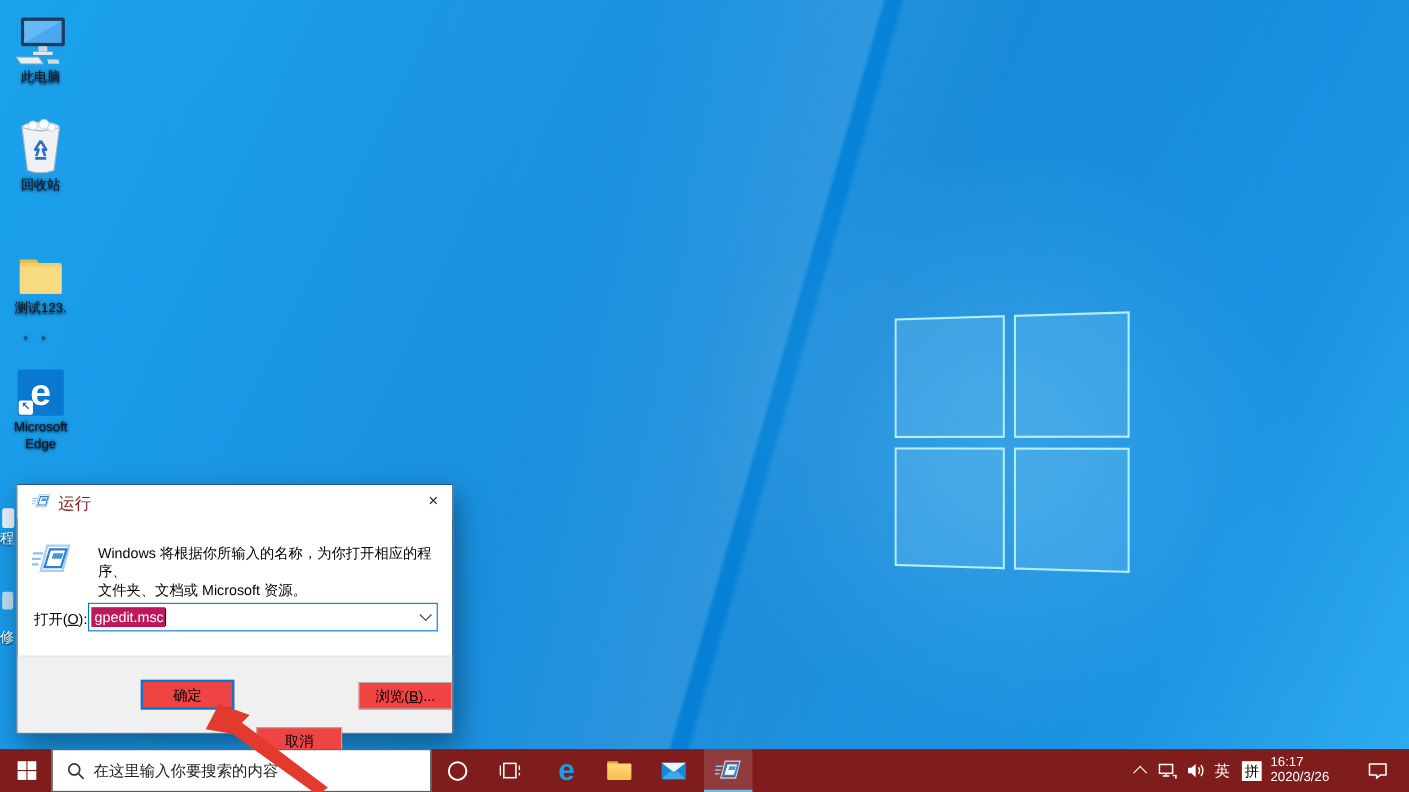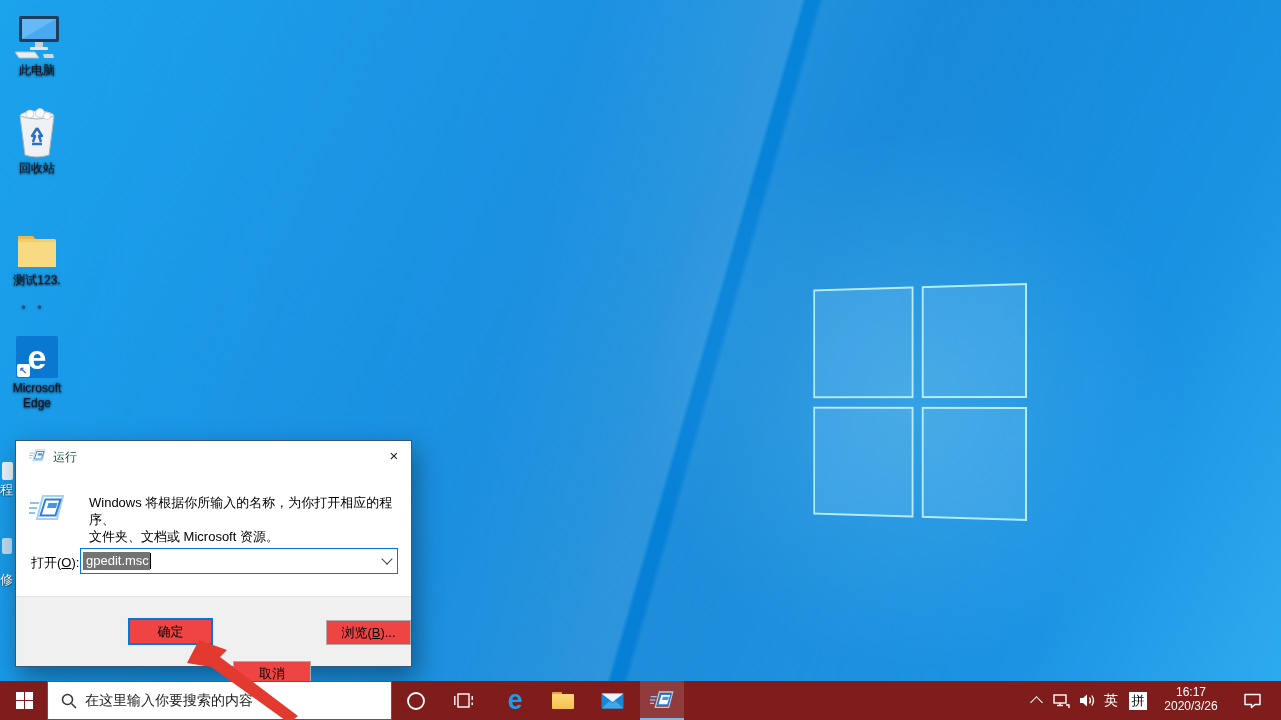--- a/index.html
+++ b/index.html
@@ -31,30 +31,30 @@
   .shortcut-ovl{position:absolute;left:1px;bottom:1px;width:13px;height:13px;background:#fff;
     border-radius:2px;color:#2a5fd0;font-size:10px;line-height:13px;text-align:center;font-weight:bold;}
   .frag{position:absolute;overflow:hidden;z-index:4;color:#fff;font-size:13px;
     text-shadow:0 1px 2px rgba(0,0,0,0.7);}
   .frag-chip{position:absolute;z-index:4;border-radius:2px;}
 
   
   .run-dialog{position:absolute;left:15px;top:440px;width:397px;height:227px;background:#fff;
     border:1px solid #30587e;box-shadow:4px 10px 24px rgba(0,0,0,0.38);z-index:30;box-sizing:border-box;}
   .rd-titlebar{position:absolute;left:0;top:0;right:0;height:30px;background:#fff;}
-  .rd-title{position:absolute;left:37px;top:8px;font-size:12px;color:#14532d;}
+  .rd-title{position:absolute;left:37px;top:8px;font-size:15px;color:#7f1d1d;}
   .rd-ticon{position:absolute;left:13px;top:7px;}
   .rd-close{position:absolute;right:0;top:0;width:34px;height:29px;display:flex;align-items:center;
     justify-content:center;font-size:15px;color:#1a1a1a;cursor:pointer;}
   .rd-bigicon{position:absolute;left:13px;top:52px;}
   .rd-desc{position:absolute;left:73px;top:53px;width:310px;font-size:13px;line-height:17px;color:#000;}
   .rd-open-label{position:absolute;left:15px;top:113px;font-size:13px;color:#000;}
   .rd-combo{position:absolute;left:64px;top:107px;width:318px;height:26px;background:#fff;
     border:1px solid #0078d7;box-sizing:border-box;display:flex;align-items:center;}
-  .rd-combo .sel{background:#737373;color:#fff;font-size:13px;padding:1px 1px 2px 3px;margin-left:2px;}
+  .rd-combo .sel{background:#be185d;color:#fff;font-size:13px;padding:1px 1px 2px 3px;margin-left:2px;}
   .rd-combo .caret{width:1px;height:16px;background:#000;margin-left:0px;}
   .rd-combo .dd{margin-left:auto;width:20px;display:flex;align-items:center;justify-content:center;cursor:pointer;}
   .chev-down{width:7px;height:7px;border-right:1.5px solid #444;border-bottom:1.5px solid #444;
     transform:rotate(45deg);margin-top:-4px;}
   .rd-footer{position:absolute;left:0;right:0;bottom:0;height:69px;background:#f0f0f0;border-top:1px solid #e3e3e3;}
   .rd-btn{position:absolute;top:23px;height:25px;background:#ef4444;border:1px solid #adadad;
     font-size:13px;color:#000;box-sizing:border-box;display:flex;align-items:center;justify-content:center;cursor:pointer;
     font-family:"Liberation Sans","DejaVu Sans",sans-serif;}
   .rd-btn.ok{left:112px;top:21px;width:85px;height:27px;border:2px solid #0078d7;}
   .rd-btn.cancel{left:217px;width:78px;margin-top:41px;}
@@ -77,21 +77,21 @@
   .tb-search .mag{margin:0 8px 0 13px;}
   .tb-search .ph{font-size:14px;color:#1c1c1c;}
   .tb-btn{position:absolute;top:0;height:39px;display:flex;align-items:center;justify-content:center;cursor:pointer;}
   .tb-run-active{background:rgba(255,255,255,0.14);border-bottom:2px solid #76b9ed;box-sizing:border-box;}
   .edge-e{color:#1e9ce6;font-size:27px;font-weight:bold;}
   .folder-ico{position:relative;width:22px;height:17px;}
   .folder-back{position:absolute;left:0;top:0;width:10px;height:5px;background:#e8a33d;border-radius:1px 1px 0 0;}
   .folder-body{position:absolute;left:0;top:2px;width:22px;height:15px;background:linear-gradient(#ffd978,#f6bf4f);border-radius:1px;}
   .tray-txt{color:#fff;font-size:13px;}
   .ime-box{width:18px;height:18px;background:#fff;color:#000;font-size:13px;line-height:18px;text-align:center;}
-  .tb-clock{position:absolute;top:0;height:36px;display:flex;flex-direction:column;align-items:center;justify-content:center;
+  .tb-clock{position:absolute;top:0;height:36px;display:flex;flex-direction:column;justify-content:center;
     color:#fff;font-size:12px;line-height:14px;cursor:default;}
   .chev-up{width:8px;height:8px;border-left:1.6px solid #fff;border-top:1.6px solid #fff;transform:rotate(45deg);margin-top:4px;}
 
   
   .arrow-ovl{position:absolute;inset:0;z-index:100;pointer-events:none;}
 </style>
 </head>
 <body>
 
 <div class="stage">

